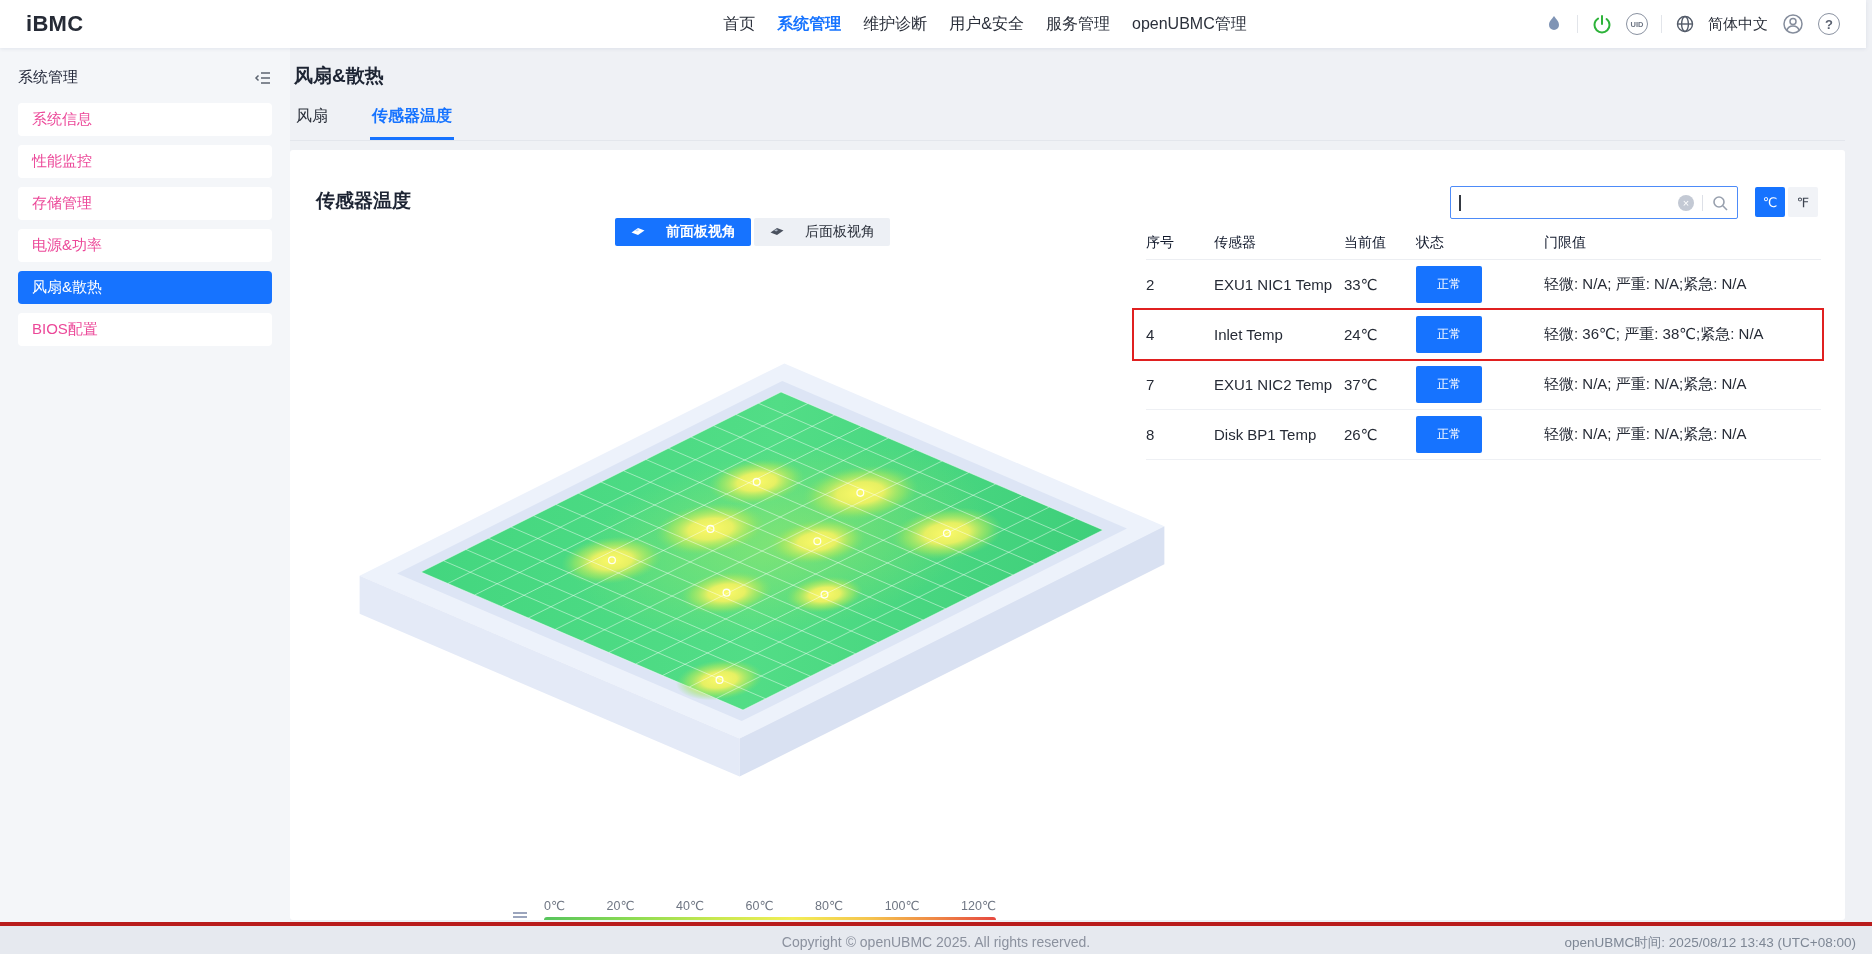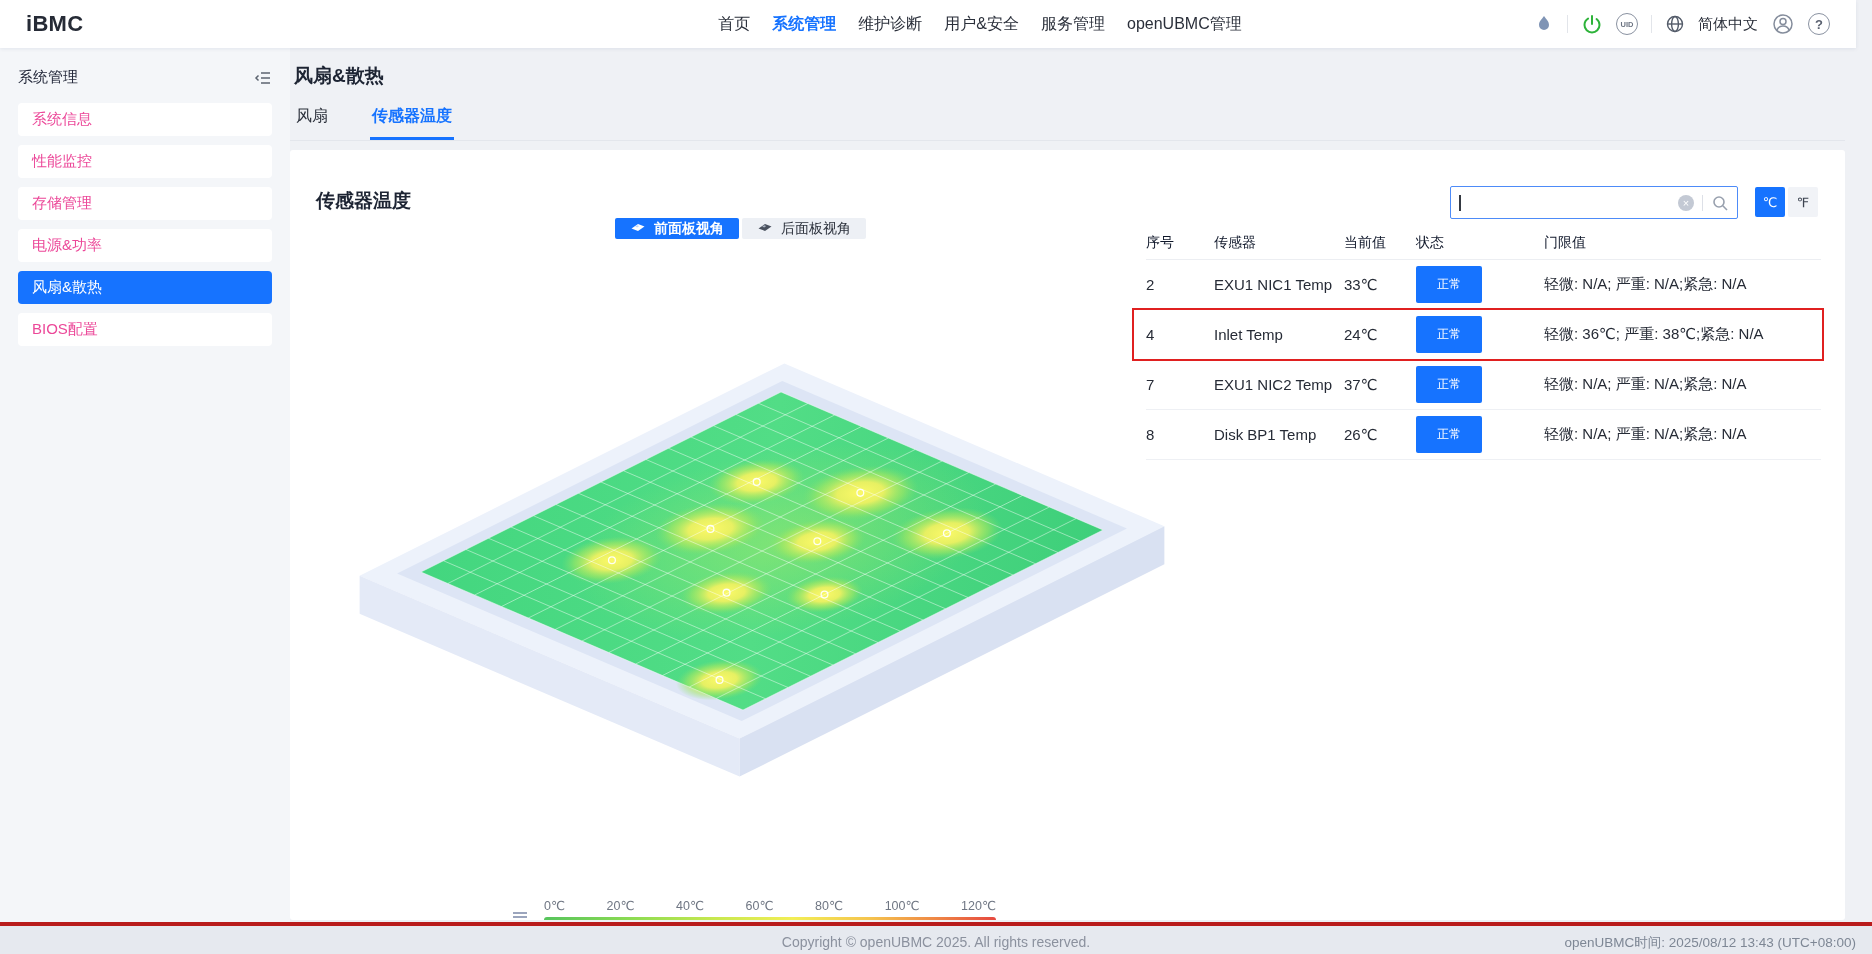--- a/index.html
+++ b/index.html
@@ -4,21 +4,21 @@
 <style>
   :root{ --accent:#1673ff; --highlight:#e02020; }
   *{ box-sizing:border-box; margin:0; padding:0; }
   html,body{ width:1872px; height:954px; }
   body{
     font-family:"Liberation Sans","DejaVu Sans",sans-serif;
     background:#eff1f5; overflow:hidden; position:relative; color:#262b36;
   }
 
   
-  .navbar{ position:absolute; top:0; left:0; right:16px; height:48px; background:#fff;
+  .navbar{ position:absolute; top:0; left:0; right:6px; height:48px; background:#fff;
            box-shadow:0 1px 4px rgba(15,35,95,.08); display:flex; align-items:center; z-index:5; }
   .brand{ font-size:22px; font-weight:700; margin-left:26px; letter-spacing:.3px; cursor:pointer; }
   .nav-menu{ position:absolute; left:50%; transform:translateX(calc(-50% + 52px)); display:flex; gap:22px; }
   .nav-item{ font-size:16px; color:#2a2f3a; cursor:pointer; white-space:nowrap; }
   .nav-item.active{ color:var(--accent); font-weight:700; }
   .nav-right{ margin-left:auto; display:flex; align-items:center; gap:13px; margin-right:26px; }
   .v-div{ width:1px; height:18px; background:#e2e5ea; }
   .icon-btn{ display:flex; align-items:center; justify-content:center; cursor:pointer; }
   .ring{ width:22px; height:22px; border:1.5px solid #8a92a1; border-radius:50%;
          display:flex; align-items:center; justify-content:center; color:#5a6170; cursor:pointer; }
@@ -39,22 +39,22 @@
   .page-title{ font-size:19px; font-weight:700; color:#1d2433; margin:15px 0 0 4px; }
   .tabs{ display:flex; gap:40px; margin:17px 27px 0 0; padding-left:4px; border-bottom:1px solid #e3e6ec; }
   .tab{ font-size:16px; color:#2b303b; padding:0 2px 10px; border-bottom:3px solid transparent; cursor:pointer; }
   .tab.active{ color:var(--accent); border-bottom-color:var(--accent); font-weight:600; }
 
   .card{ position:absolute; top:102px; left:0; right:27px; bottom:2px; background:#fff;
          border-radius:3px; overflow:hidden; }
   .panel-title{ position:absolute; left:26px; top:38px; font-size:19px; font-weight:700; color:#1d2433; }
 
   .view-toggle{ position:absolute; left:325px; top:68px; display:flex; gap:3px; }
-  .view-btn{ height:21px; padding:0 15px; border:none; border-radius:2px; display:flex; align-items:center;
-             gap:8px; font-size:14px; cursor:pointer; background:#edf0f5; color:#2b303b; font-family:inherit; }
+  .view-btn{ height:28px; padding:0 15px; border:none; border-radius:2px; display:flex; align-items:center;
+             gap:20px; font-size:14px; cursor:pointer; background:#edf0f5; color:#2b303b; font-family:inherit; }
   .view-btn.active{ background:var(--accent); color:#fff; font-weight:600; }
 
   .search-box{ position:absolute; left:1160px; top:36px; width:288px; height:33px; border:1px solid #4d8bf8;
                border-radius:2px; background:#fff; display:flex; align-items:center; padding:0 8px; }
   .caret{ width:1.5px; height:16px; background:#343942; margin-right:4px; flex:none; }
   .search-input{ flex:1; border:none; outline:none; font-size:14px; font-family:inherit; background:transparent; min-width:0; }
   .clear-btn{ width:16px; height:16px; border-radius:50%; background:#c3c9d4; color:#fff; font-size:11px;
               line-height:16px; text-align:center; cursor:pointer; flex:none; }
   .search-div{ width:1px; height:16px; background:#dde0e7; margin:0 8px; flex:none; }
 

